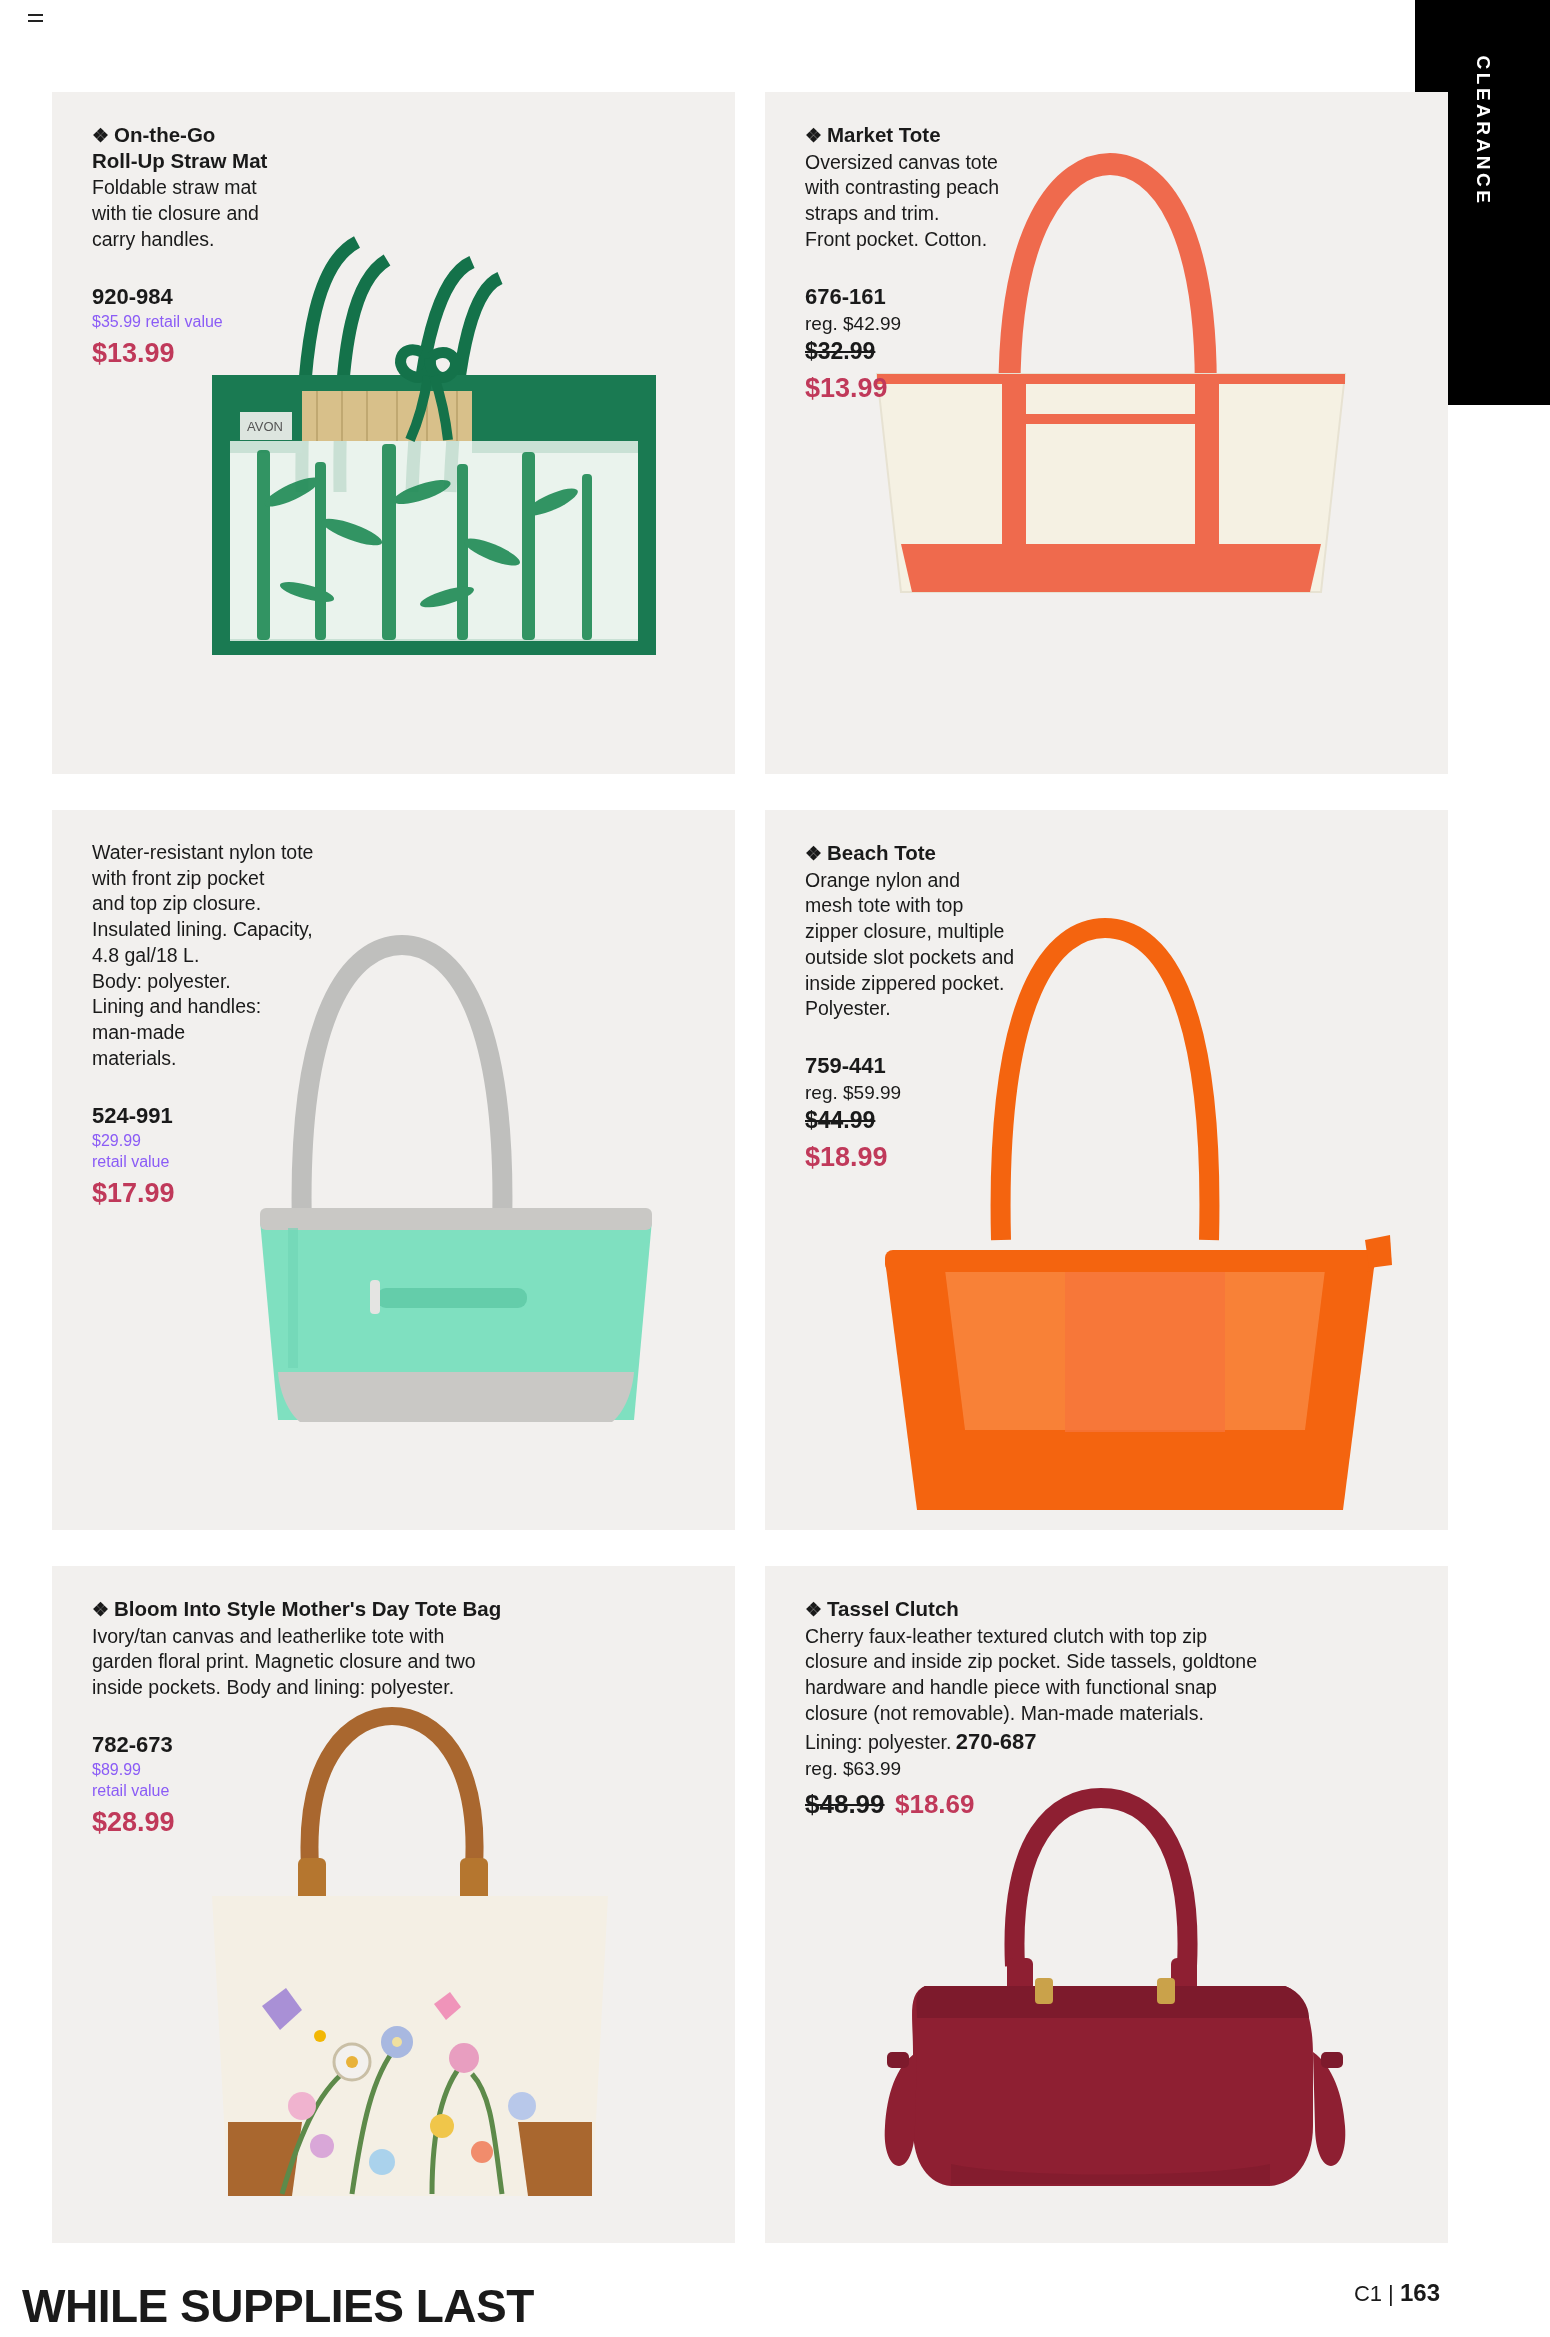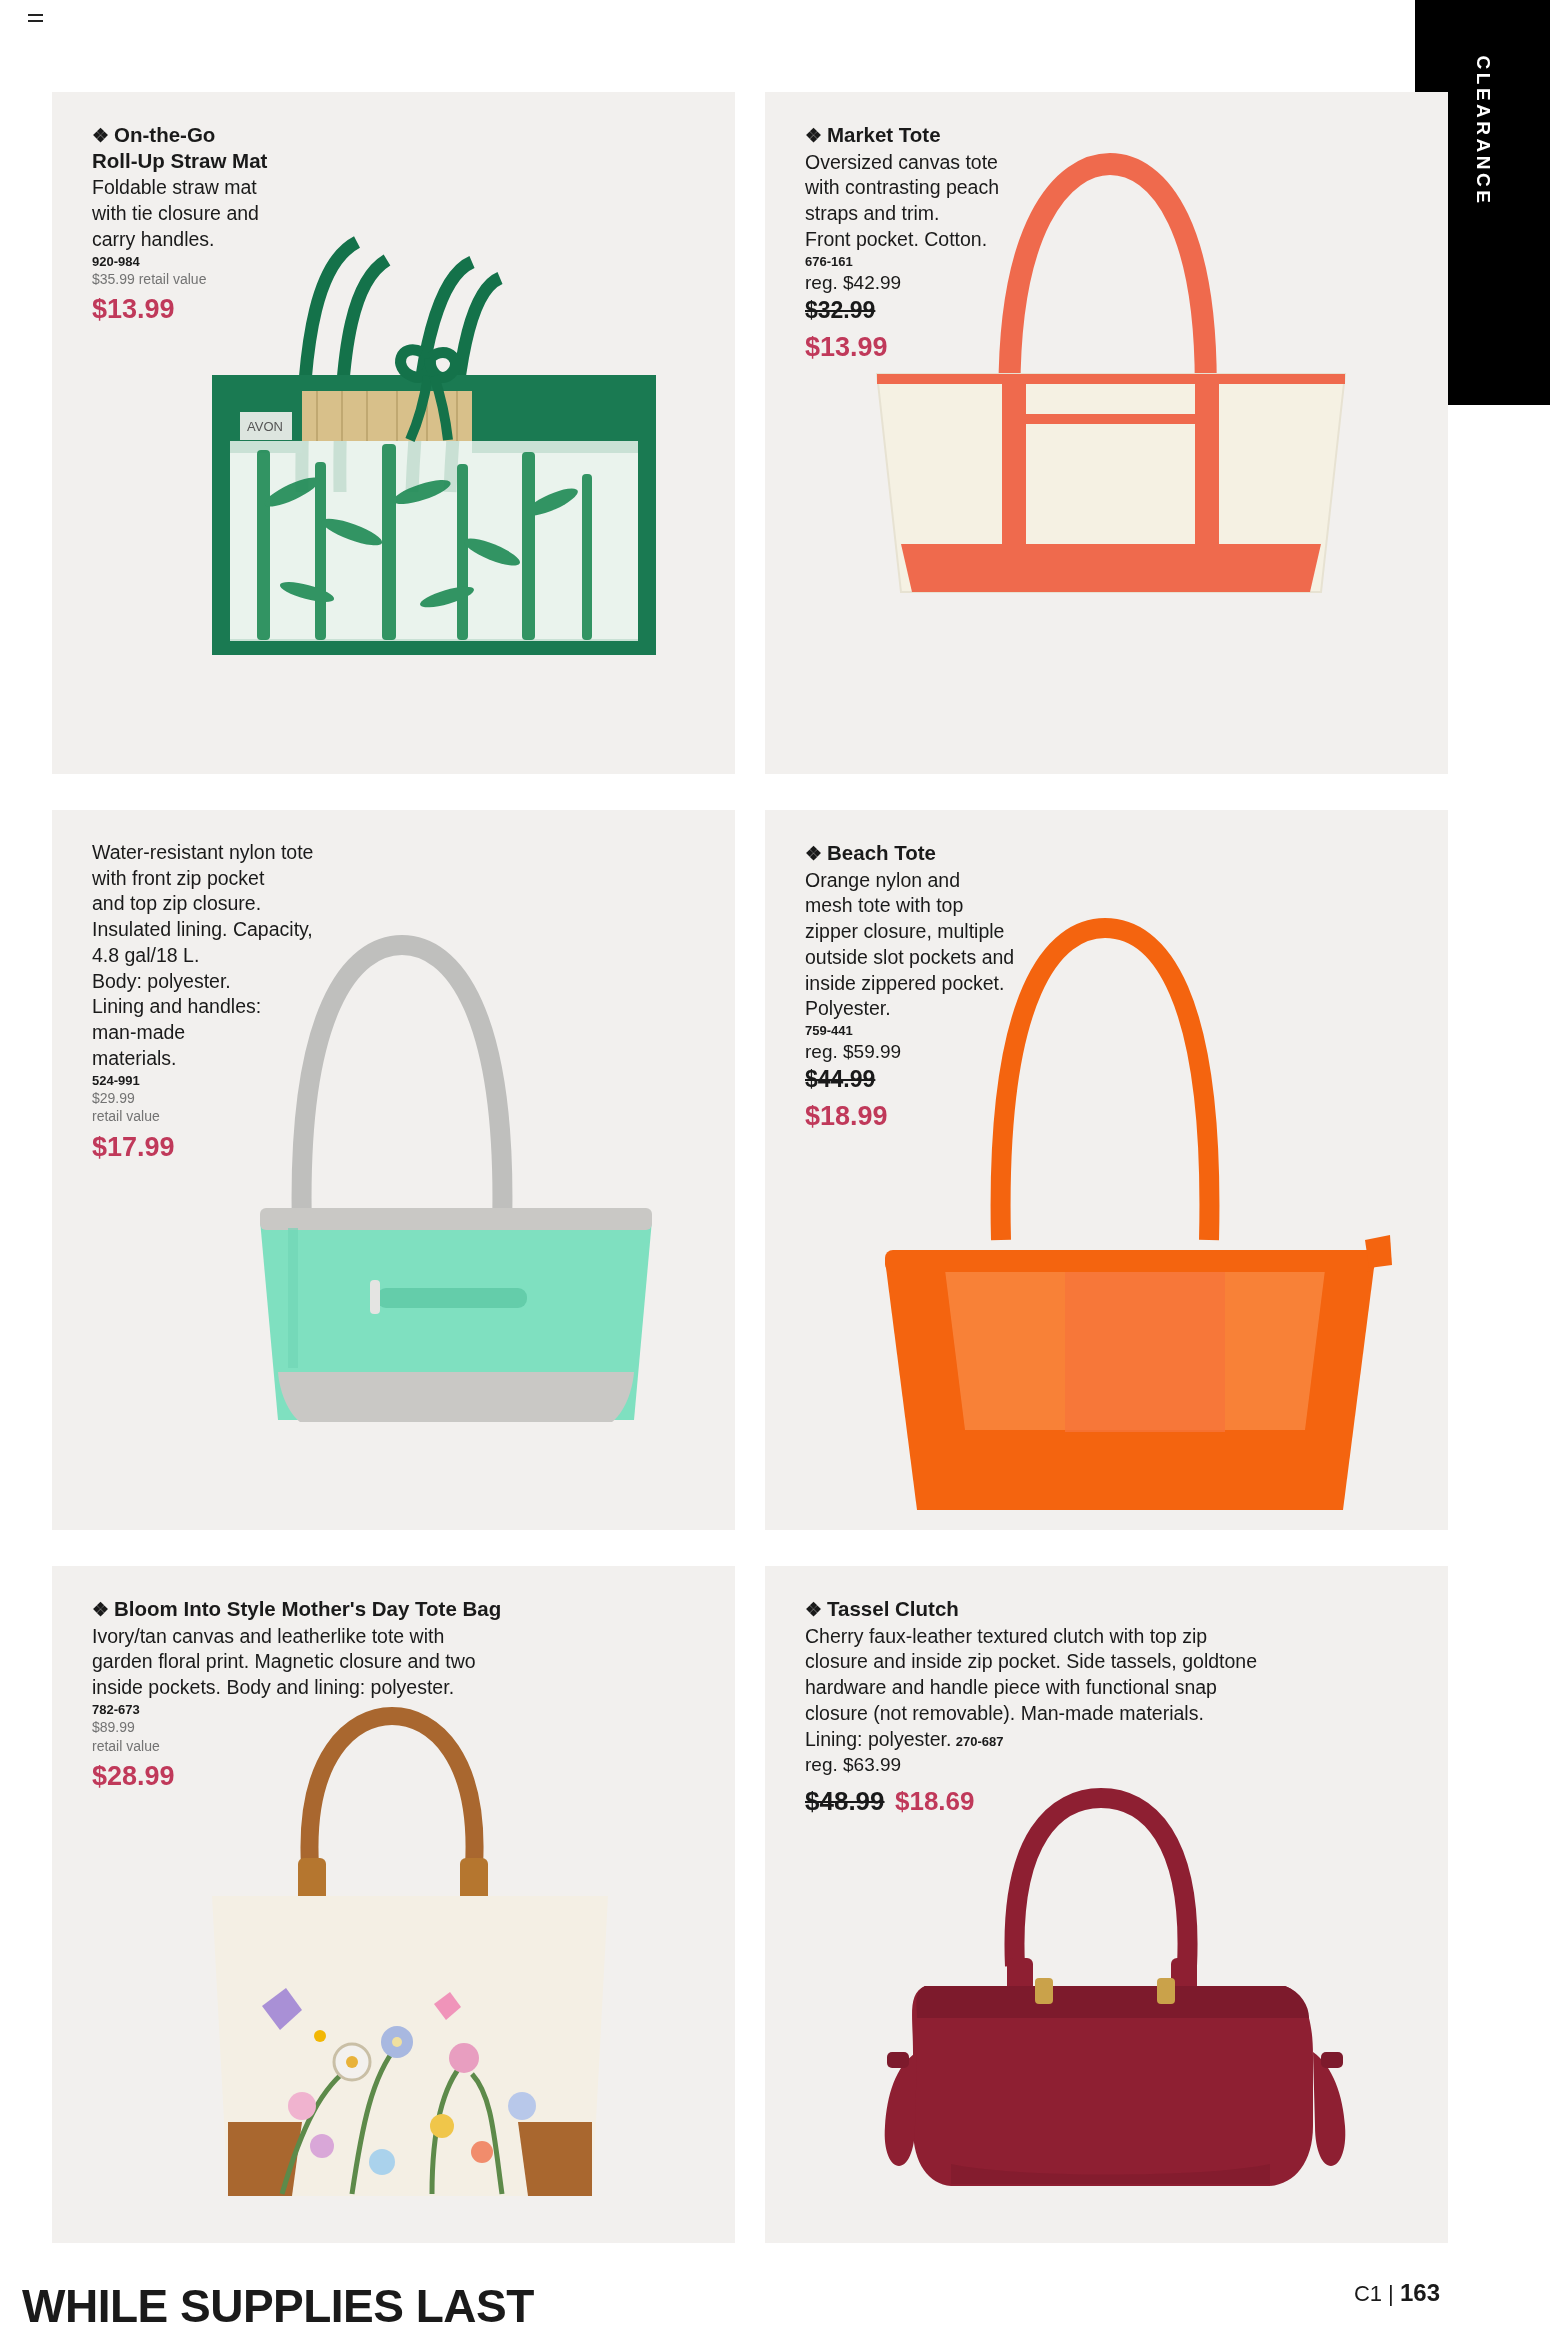--- a/index.html
+++ b/index.html
@@ -92,24 +92,25 @@
     color: #1a1a1a;
     font-size: 19px;
     margin-right: 5px;
   }
   .desc {
     font-size: 19.5px;
     color: #1a1a1a;
     line-height: 1.32;
   }
   .code {
-    font-size: 13px;
+    font-size: 22px;
     font-weight: bold;
     color: #1a1a1a;
     line-height: 1.32;
+    margin-top: 29px;
   }
   .reg {
     font-size: 19px;
     color: #1a1a1a;
     line-height: 1.32;
   }
   .was {
     font-size: 23px;
     font-weight: bold;
     color: #1a1a1a;
@@ -127,22 +128,22 @@
     display: inline-block;
     margin-top: 0;
     font-size: 26px;
   }
   .was.inline {
     display: inline-block;
     font-size: 26px;
     margin-right: 6px;
   }
   .retail {
-    font-size: 14px;
-    color: #737373;
+    font-size: 16px;
+    color: #8b5cf6;
     line-height: 1.32;
   }
 
   .img-wrap { position: absolute; inset: 0; z-index: 1; }
 
   .footer-text {
     position: absolute;
     left: 22px;
     bottom: 4px;
     font-size: 46px;

